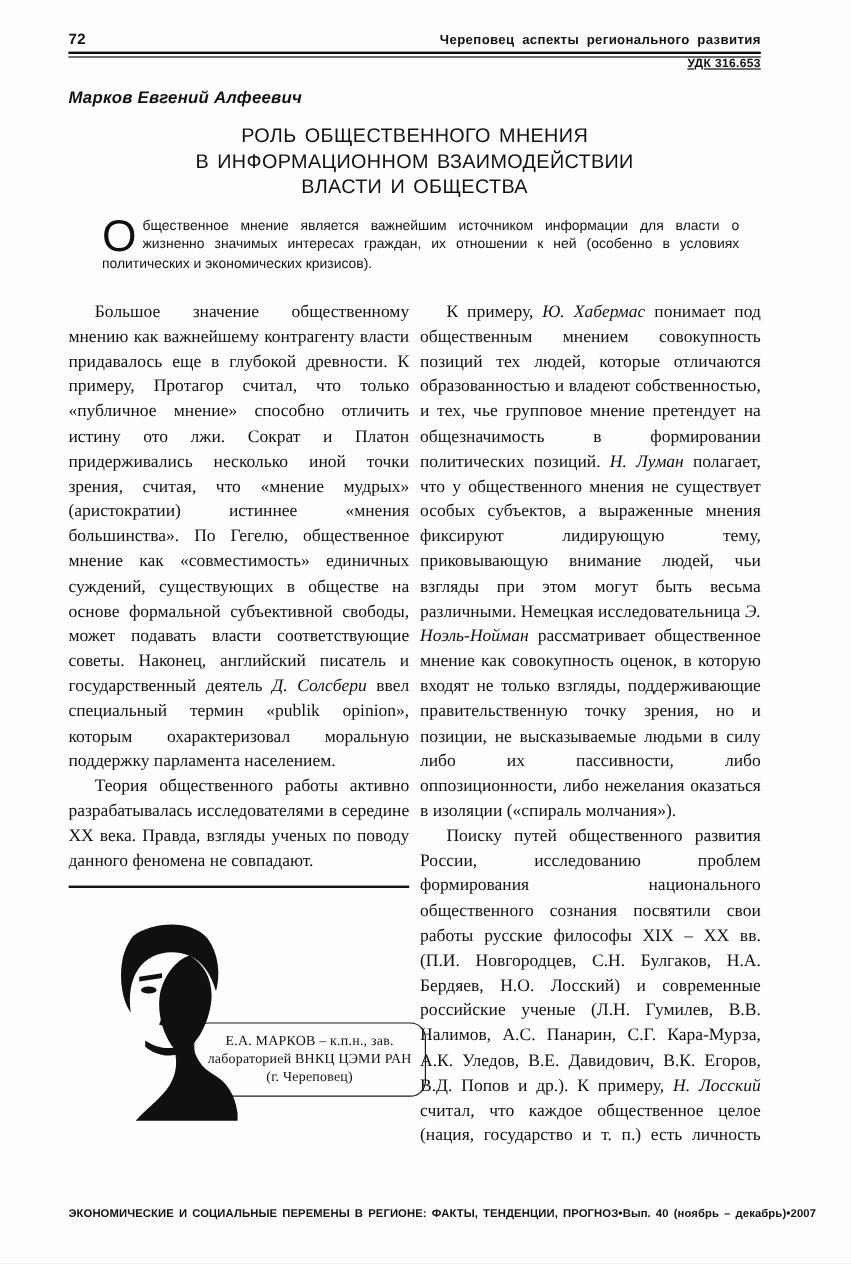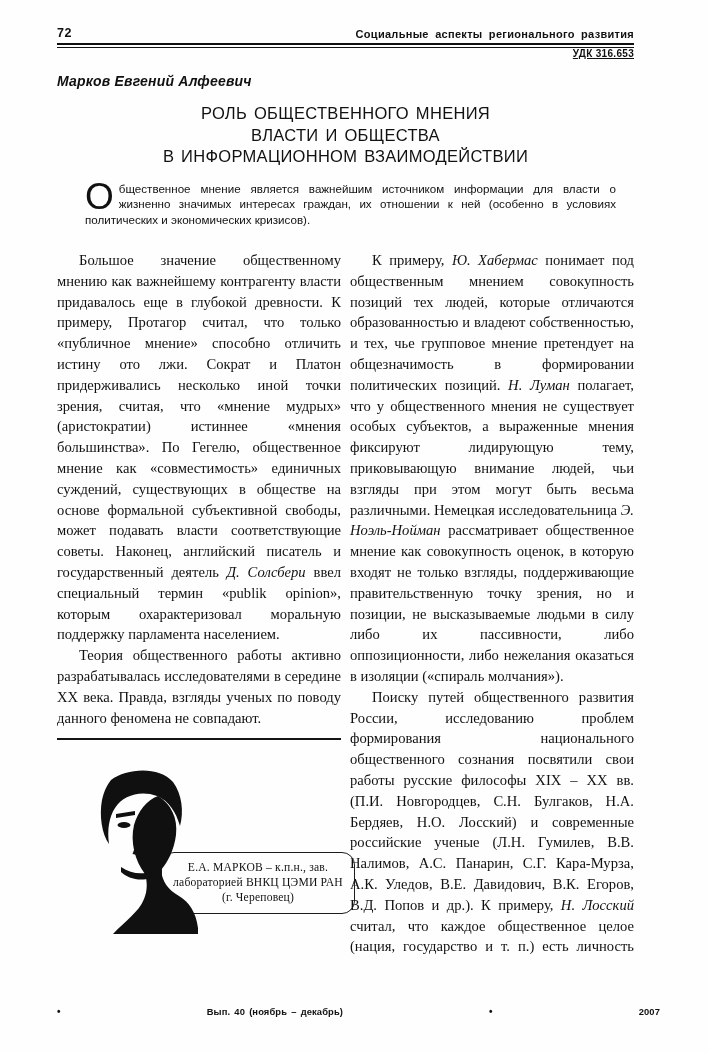--- a/index.html
+++ b/index.html
@@ -50,31 +50,31 @@
        letter-spacing:.1px;word-spacing:1.5px;white-space:nowrap;}
   .ftr .dot{font-size:10px;}
 </style>
 </head>
 <body>
 
 <div class="page">
 
   <div class="hdr">
     <span class="pagenum">72</span>
-    <span class="running">Социальные аспекты регионального развития</span>
+    <span class="running">Череповец аспекты регионального развития</span>
   </div>
   <div class="double-rule"></div>
 
   <div class="udc">УДК 316.653</div>
   <div class="author">Марков Евгений Алфеевич</div>
 
   <div class="title">
     <div>РОЛЬ ОБЩЕСТВЕННОГО МНЕНИЯ</div>
+    <div>В ИНФОРМАЦИОННОМ ВЗАИМОДЕЙСТВИИ</div>
     <div>ВЛАСТИ И ОБЩЕСТВА</div>
-    <div>В ИНФОРМАЦИОННОМ ВЗАИМОДЕЙСТВИИ</div>
   </div>
 
   <div class="abstract">
     <span class="dropcap">О</span><span>бщественное мнение является важнейшим источником информации для власти о жизненно значимых интересах граждан, их отношении к ней (особенно в условиях политических и экономических кризисов).</span>
   </div>
 
   <div class="columns">
     <section class="col">
       <p><span>Большое значение общественному мнению как важнейшему контрагенту власти придавалось еще в глубокой древности. К примеру, Протагор считал, что только «публичное мнение» способно отличить истину ото лжи. Сократ и Платон придерживались несколько иной точки зрения, считая, что «мнение мудрых» (аристократии) истиннее «мнения большинства». По Гегелю, общественное мнение как «совместимость» единичных суждений, существующих в обществе на основе формальной субъективной свободы, может подавать власти соответствующие советы. Наконец, английский писатель и государственный деятель </span><i>Д. Солсбери</i><span> ввел специальный термин «publik opinion», которым охарактеризовал моральную поддержку парламента населением.</span></p>
       <p><span>Теория общественного работы активно разрабатывалась исследователями в середине XX века. Правда, взгляды ученых по поводу данного феномена не совпадают.</span></p>
@@ -109,19 +109,20 @@
       </div>
     </section>
 
     <section class="col">
       <p><span>К примеру, </span><i>Ю. Хабермас</i><span> понимает под общественным мнением совокупность позиций тех людей, которые отличаются образованностью и владеют собственностью, и тех, чье групповое мнение претендует на общезначимость в формировании политических позиций. </span><i>Н. Луман</i><span> полагает, что у общественного мнения не существует особых субъектов, а выраженные мнения фиксируют лидирующую тему, приковывающую внимание людей, чьи взгляды при этом могут быть весьма различными. Немецкая исследовательница </span><i>Э. Ноэль-Нойман</i><span> рассматривает общественное мнение как совокупность оценок, в которую входят не только взгляды, поддерживающие правительственную точку зрения, но и позиции, не высказываемые людьми в силу либо их пассивности, либо оппозиционности, либо нежелания оказаться в изоляции («спираль молчания»).</span></p>
       <p><span>Поиску путей общественного развития России, исследованию проблем формирования национального общественного сознания посвятили свои работы русские философы XIX – XX вв. (П.И. Новгородцев, С.Н. Булгаков, Н.А. Бердяев, Н.О. Лосский) и современные российские ученые (Л.Н. Гумилев, В.В. Налимов, А.С. Панарин, С.Г. Кара-Мурза, А.К. Уледов, В.Е. Давидович, В.К. Егоров, В.Д. Попов и др.). К примеру, </span><i>Н. Лосский</i><span> считал, что каждое общественное целое (нация, государство и т. п.) есть личность высшего порядка.</span></p>
     </section>
   </div>
 
   <div class="ftr">
+    <span>ЭКОНОМИЧЕСКИЕ И СОЦИАЛЬНЫЕ ПЕРЕМЕНЫ В РЕГИОНЕ: ФАКТЫ, ТЕНДЕНЦИИ, ПРОГНОЗ</span>
     <span class="dot">•</span>
     <span>Вып. 40 (ноябрь – декабрь)</span>
     <span class="dot">•</span>
     <span>2007</span>
   </div>
 
 </div>
 
 </body></html>

